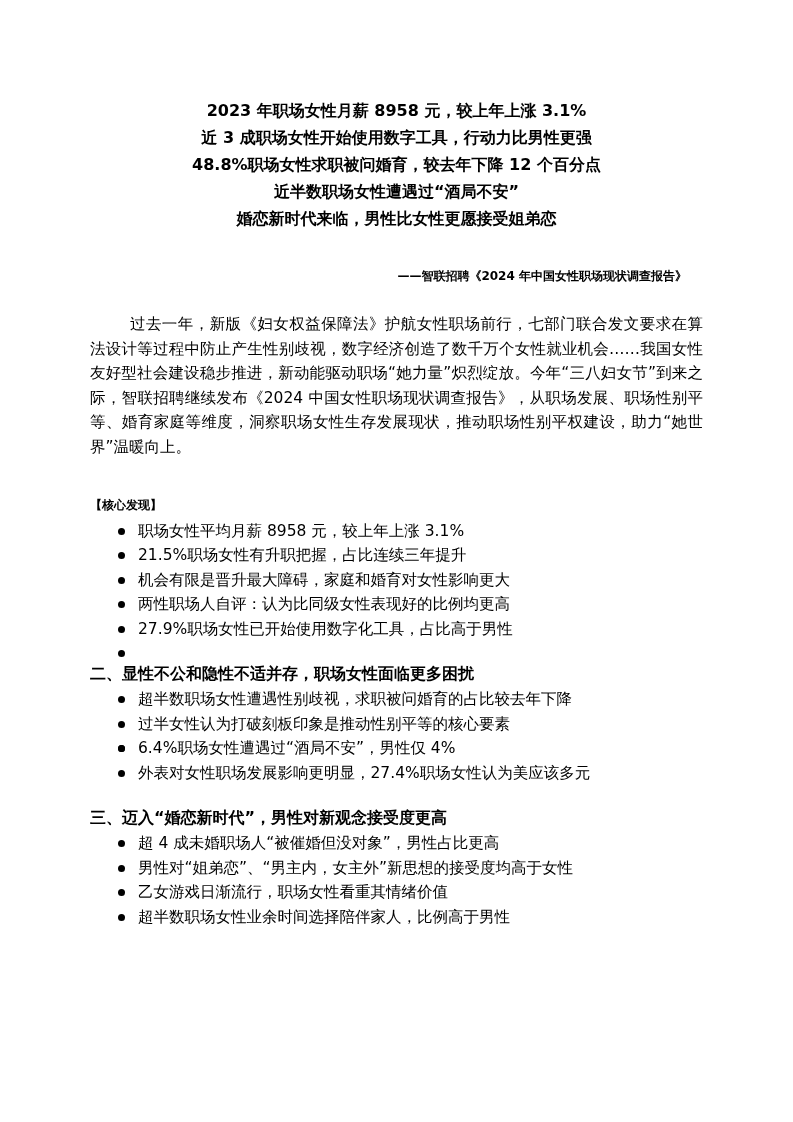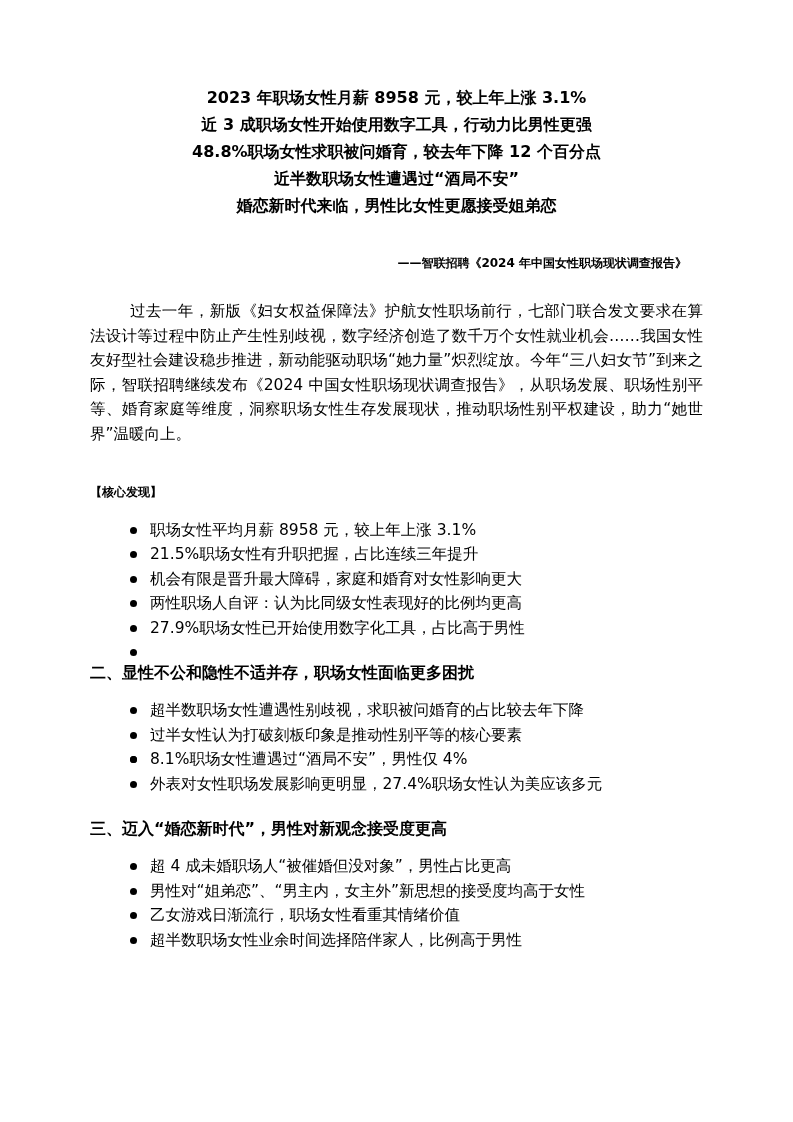--- a/index.html
+++ b/index.html
@@ -16,21 +16,21 @@
   }
   .page {
     position: relative;
     width: 793px;
     height: 1122px;
     background: #ffffff;
   }
   .content {
     position: absolute;
     left: 90px;
-    top: 84px;
+    top: 97px;
     width: 613px;
   }
   .title-line {
     font-size: 16px;
     font-weight: bold;
     line-height: 27px;
     text-align: center;
     white-space: nowrap;
   }
   .attribution {
@@ -55,21 +55,21 @@
     line-height: 27px;
   }
   .section-heading {
     margin-top: 19px;
     font-size: 16px;
     font-weight: bold;
     line-height: 27px;
   }
   ul.bullets {
     list-style: none;
-    margin: 12px;
+    margin: 0;
     padding: 0;
   }
   ul.bullets li {
     position: relative;
     padding-left: 48px;
     font-size: 15.5px;
     line-height: 24.5px;
   }
   ul.bullets .dot {
     position: absolute;
@@ -108,21 +108,21 @@
           <li><span class="dot"></span><span>机会有限是晋升最大障碍，家庭和婚育对女性影响更大</span></li>
           <li><span class="dot"></span><span>两性职场人自评：认为比同级女性表现好的比例均更高</span></li>
           <li><span class="dot"></span><span>27.9%职场女性已开始使用数字化工具，占比高于男性</span></li>
           <li><span class="dot"></span></li>
         </ul>
         <div class="section-heading">二、显性不公和隐性不适并存，职场女性面临更多困扰</div>
         <ul class="bullets">
           <li><span class="dot"></span><span>超半数职场女性遭遇性别歧视，求职被问婚育的占比较去年下降</span></li>
           <li><span class="dot"></span><span>过半女性认为打破刻板印象是推动性别平等的核心要素</span></li>
           <li><span class="dot"></span></li>
-          <li><span class="dot"></span><span>8.1%职场女性遭遇过“酒局不安”，男性仅 4%</span></li>
+          <li><span class="dot"></span><span>6.4%职场女性遭遇过“酒局不安”，男性仅 4%</span></li>
           <li><span class="dot"></span><span>外表对女性职场发展影响更明显，27.4%职场女性认为美应该多元</span></li>
         </ul>
         <div class="section-heading">三、迈入“婚恋新时代”，男性对新观念接受度更高</div>
         <ul class="bullets">
           <li><span class="dot"></span><span>超 4 成未婚职场人“被催婚但没对象”，男性占比更高</span></li>
           <li><span class="dot"></span><span>男性对“姐弟恋”、“男主内，女主外”新思想的接受度均高于女性</span></li>
           <li><span class="dot"></span><span>乙女游戏日渐流行，职场女性看重其情绪价值</span></li>
           <li><span class="dot"></span><span>超半数职场女性业余时间选择陪伴家人，比例高于男性</span></li>
         </ul>
       </div>

